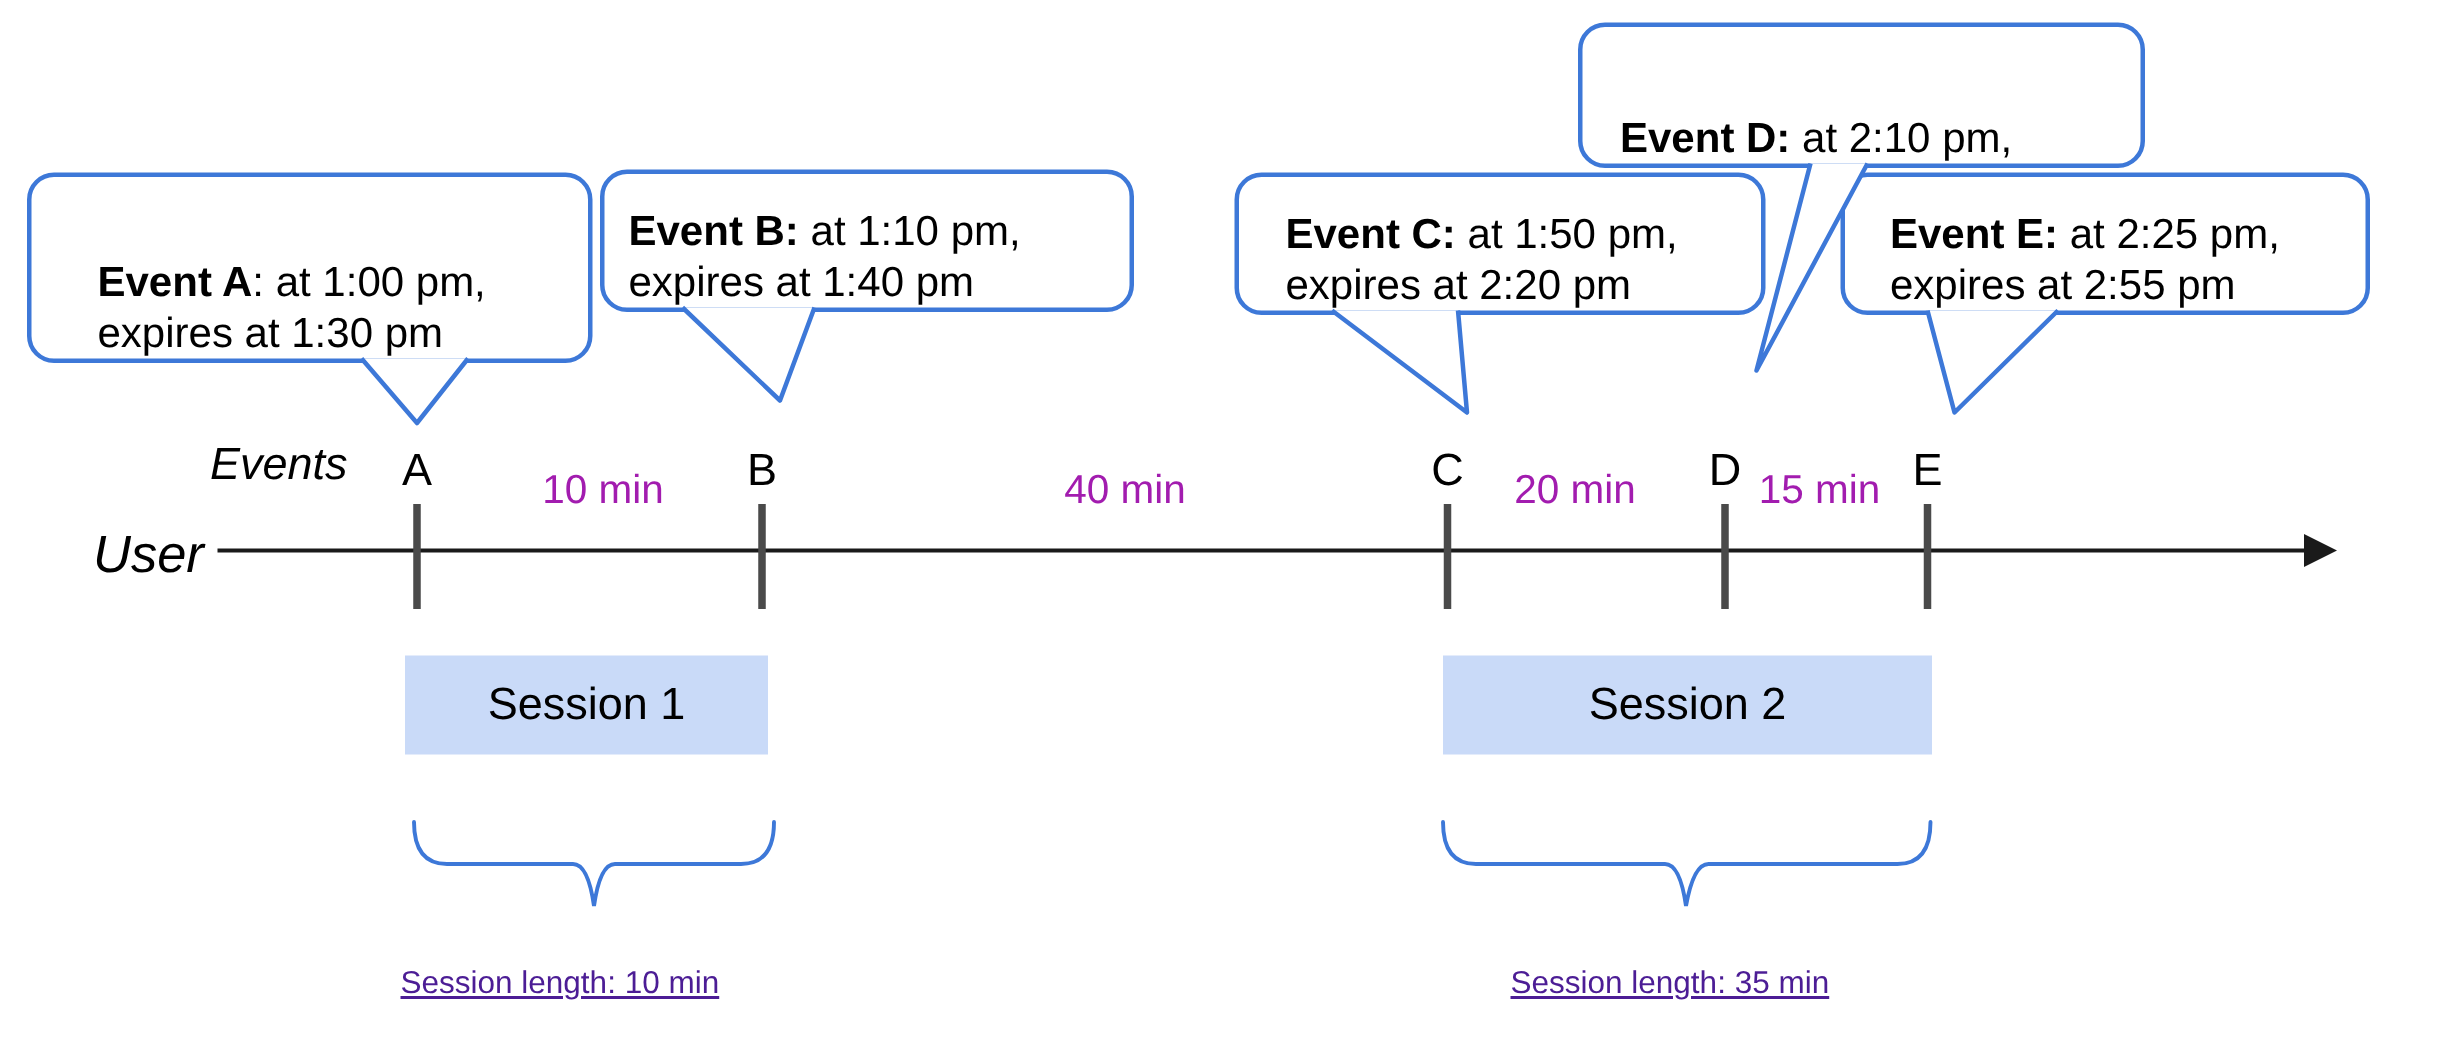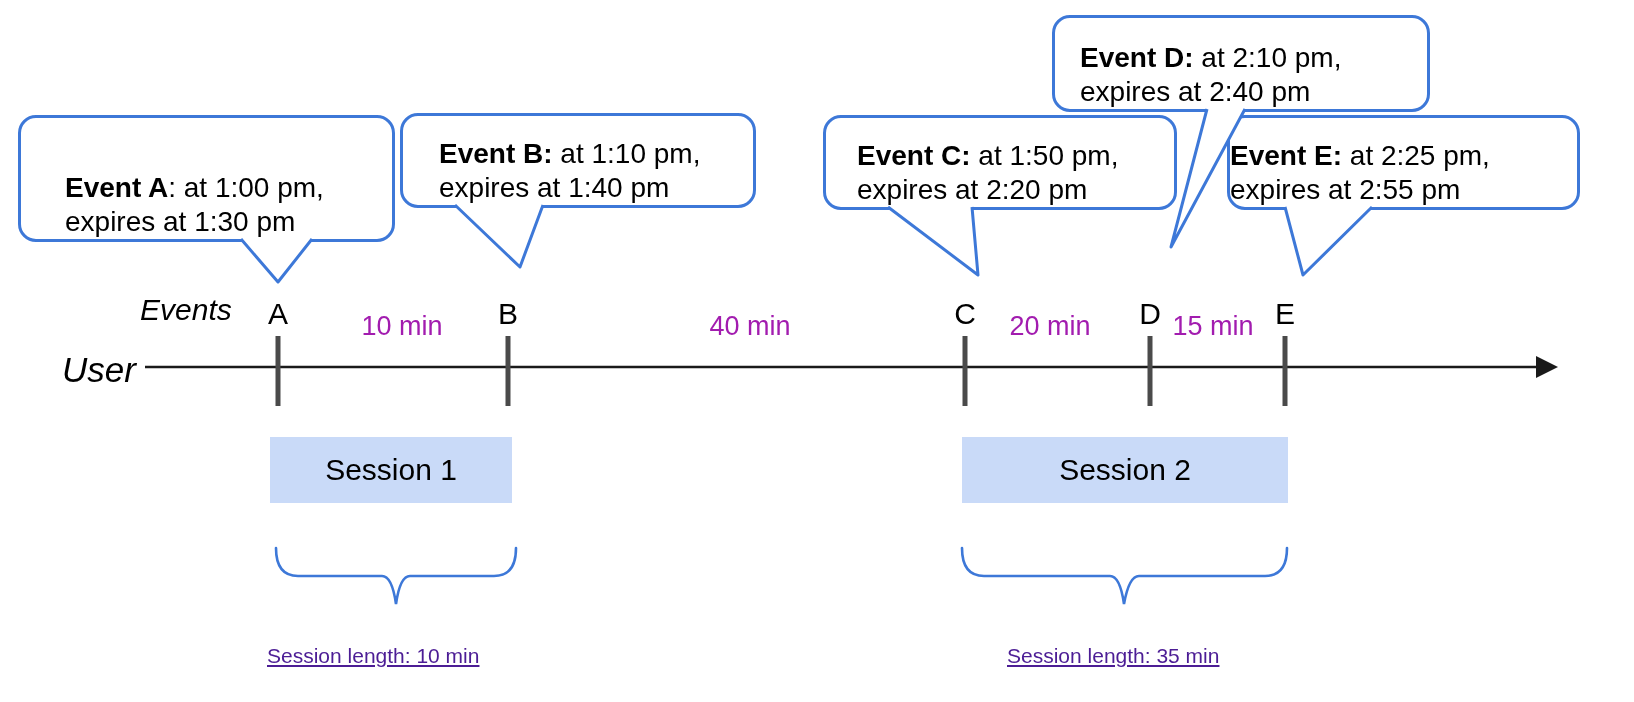--- a/index.html
+++ b/index.html
@@ -22,24 +22,24 @@
     border-radius: 18px;
     display: flex;
     flex-direction: column;
     justify-content: flex-end;
     font-size: 28px;
     line-height: 34px;
     z-index: 2;
   }
   .bubble .bold { font-weight: 700; }
   .bubble-a { left: 18px;   top: 115px; width: 377px; height: 127px; padding-left: 44px; }
-  .bubble-b { left: 400px;  top: 113px; width: 356px; height: 95px;  padding-left: 36px; }
+  .bubble-b { left: 400px;  top: 113px; width: 356px; height: 95px;  padding-left: 16px; }
   .bubble-c { left: 823px;  top: 115px; width: 354px; height: 95px;  padding-left: 31px; }
   .bubble-d { left: 1052px; top: 15px;  width: 378px; height: 97px;  padding-left: 25px; }
-  .bubble-e { left: 1227px; top: 115px; width: 353px; height: 95px;  }
+  .bubble-e { left: 1227px; top: 115px; width: 353px; height: 95px;  padding-left: 30px; }
 
   
   .overlay {
     position: absolute;
     left: 0; top: 0;
     width: 1634px; height: 702px;
     z-index: 3;
     pointer-events: none;
   }
 
@@ -104,21 +104,20 @@
     <div>expires at 1:40 pm</div>
   </div>
 
   <div class="bubble bubble-c">
     <div><span class="bold">Event C:</span><span> at 1:50 pm,</span></div>
     <div>expires at 2:20 pm</div>
   </div>
 
   <div class="bubble bubble-d">
     <div><span class="bold">Event D:</span><span> at 2:10 pm,</span></div>
-    <div>expires at 2:40 pm</div>
   </div>
 
   <div class="bubble bubble-e">
     <div><span class="bold">Event E:</span><span> at 2:25 pm,</span></div>
     <div>expires at 2:55 pm</div>
   </div>
 
   <div class="axis-label events-label">Events</div>
   <div class="axis-label user-label">User</div>
 

